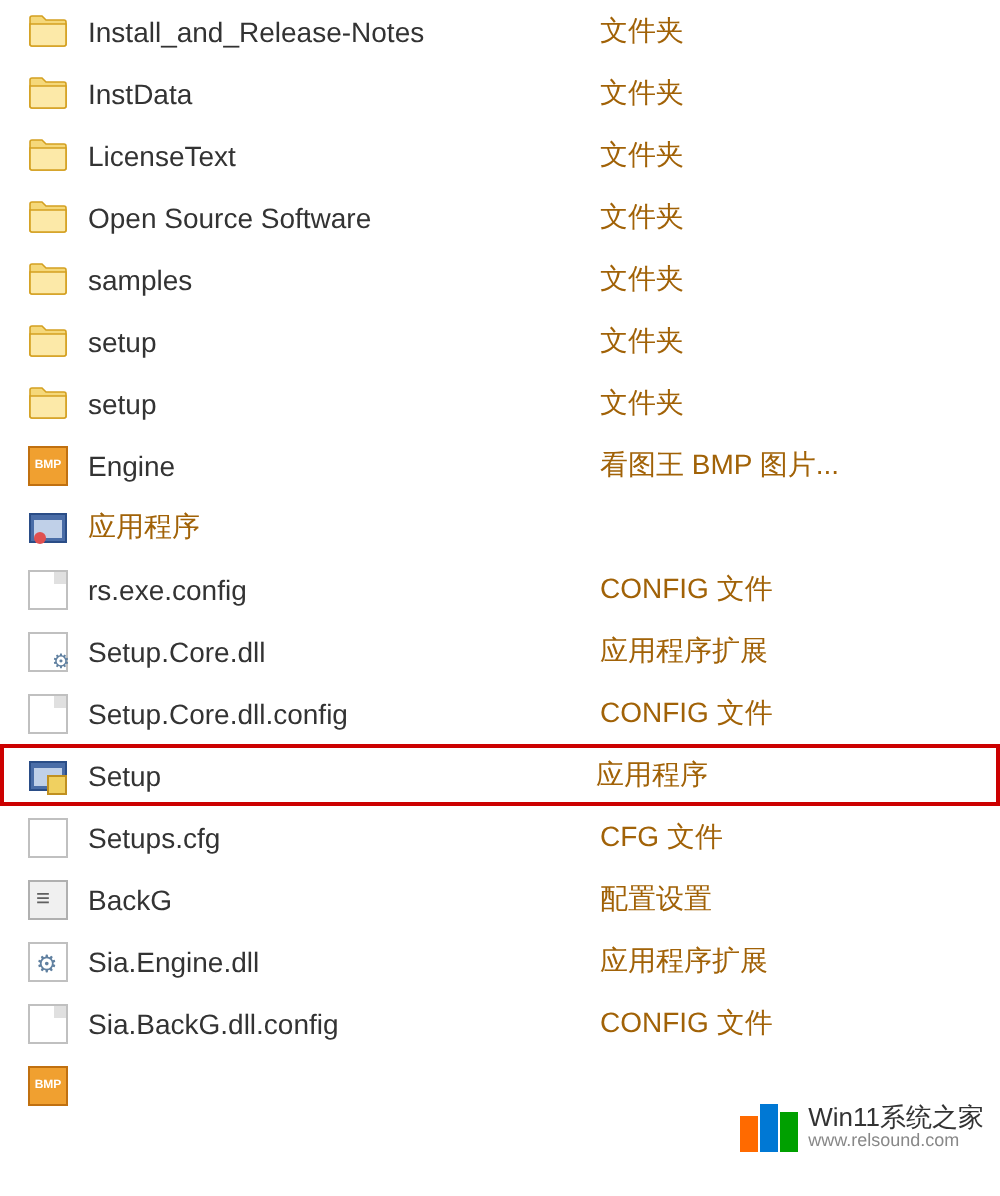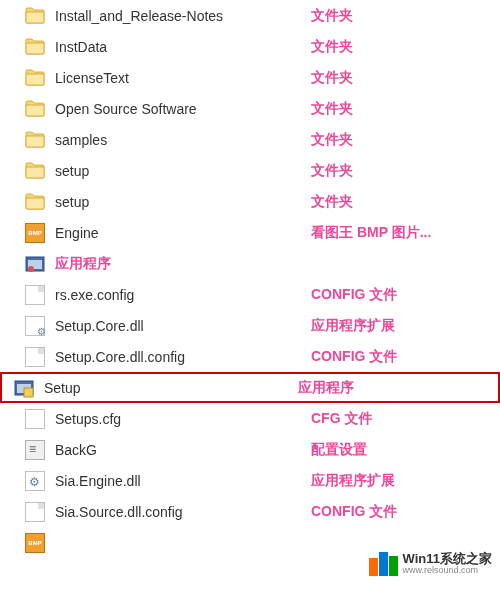--- a/index.html
+++ b/index.html
@@ -16,42 +16,41 @@
       overflow: hidden;
       position: relative;
     }
     .file-list {
       width: 100%;
     }
     .file-row {
       display: flex;
       align-items: center;
       height: 31px;
-      padding-left: 25px;
+      padding-left: 14px;
     }
     .file-row.highlighted {
       border: 2px solid #cc0000;
       padding-left: 12px;
     }
     .icon {
       width: 20px;
       height: 20px;
       margin-right: 10px;
       flex-shrink: 0;
     }
     .filename {
       width: 256px;
       color: #333333;
     }
     .file-row.highlighted .filename {
       width: 254px;
     }
     .filetype {
-      color: #ec4899;
-      font-weight: bold;
+      color: #a16207;
     }
     .folder-icon svg {
       width: 20px;
       height: 18px;
     }
     .bmp-icon {
       background: #f0a030;
       border: 1px solid #c07010;
       display: flex;
       align-items: center;
@@ -145,21 +144,21 @@
     .watermark-logo span:nth-child(1) { background: #ff6a00; height: 18px; margin-top: 6px; }
     .watermark-logo span:nth-child(2) { background: #0078d4; height: 24px; }
     .watermark-logo span:nth-child(3) { background: #00a000; height: 20px; margin-top: 4px; }
     .watermark-text {
       display: flex;
       flex-direction: column;
       line-height: 1.1;
     }
     .watermark-text .line1 {
       font-size: 13px;
-      font-weight: bold;
+      font-weight: normal;
       color: #333;
     }
     .watermark-text .line2 {
       font-size: 9px;
       color: #888;
     }
   </style>
 </head>
 <body>
 
@@ -267,21 +266,21 @@
       <span class="filename">BackG</span>
       <span class="filetype">配置设置</span>
     </div>
     <div class="file-row">
       <span class="icon engine-icon"></span>
       <span class="filename">Sia.Engine.dll</span>
       <span class="filetype">应用程序扩展</span>
     </div>
     <div class="file-row">
       <span class="icon config-icon"></span>
-      <span class="filename">Sia.Source.dll.config</span>
+      <span class="filename">Sia.BackG.dll.config</span>
       <span class="filetype">CONFIG 文件</span>
     </div>
     <div class="file-row">
       <span class="icon bmp-icon"></span>
       <span class="filetype"></span>
     </div>
   </div>
 
 <div class="watermark">
   <div class="watermark-logo">

